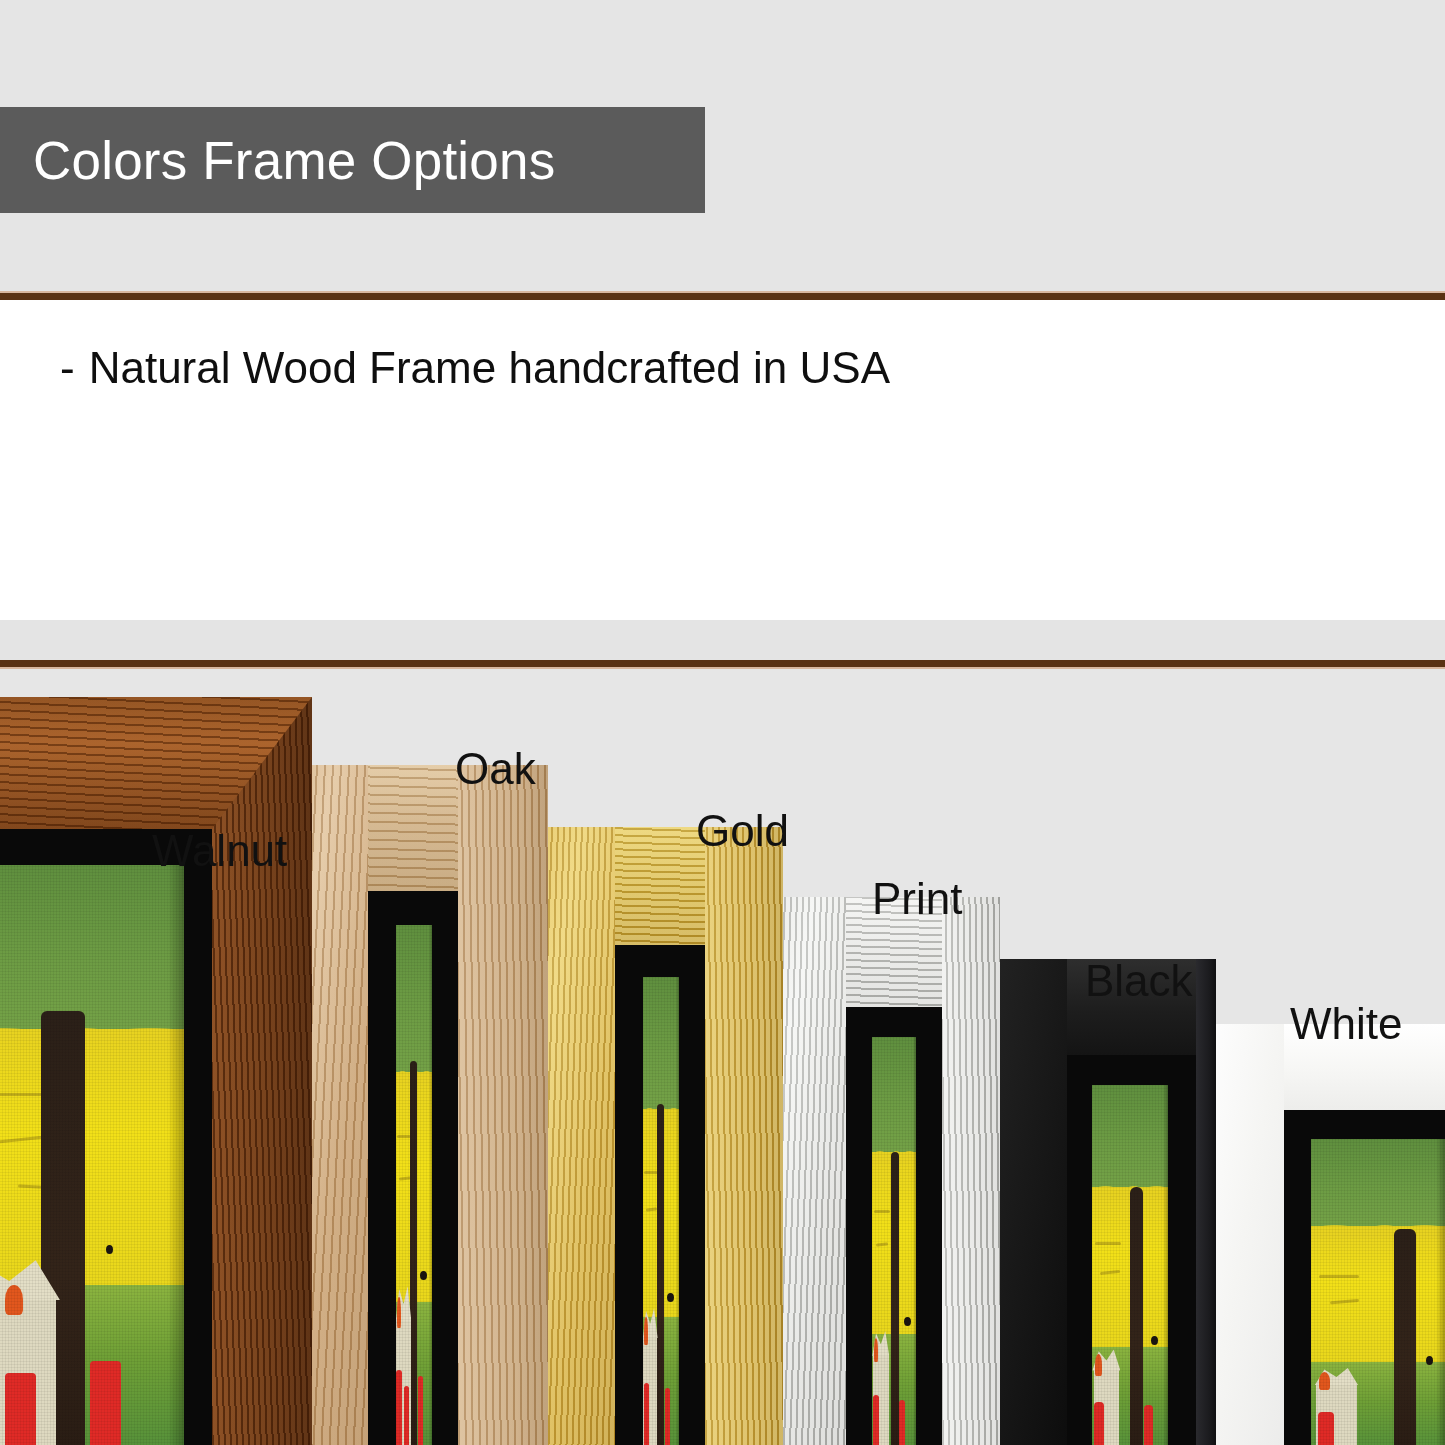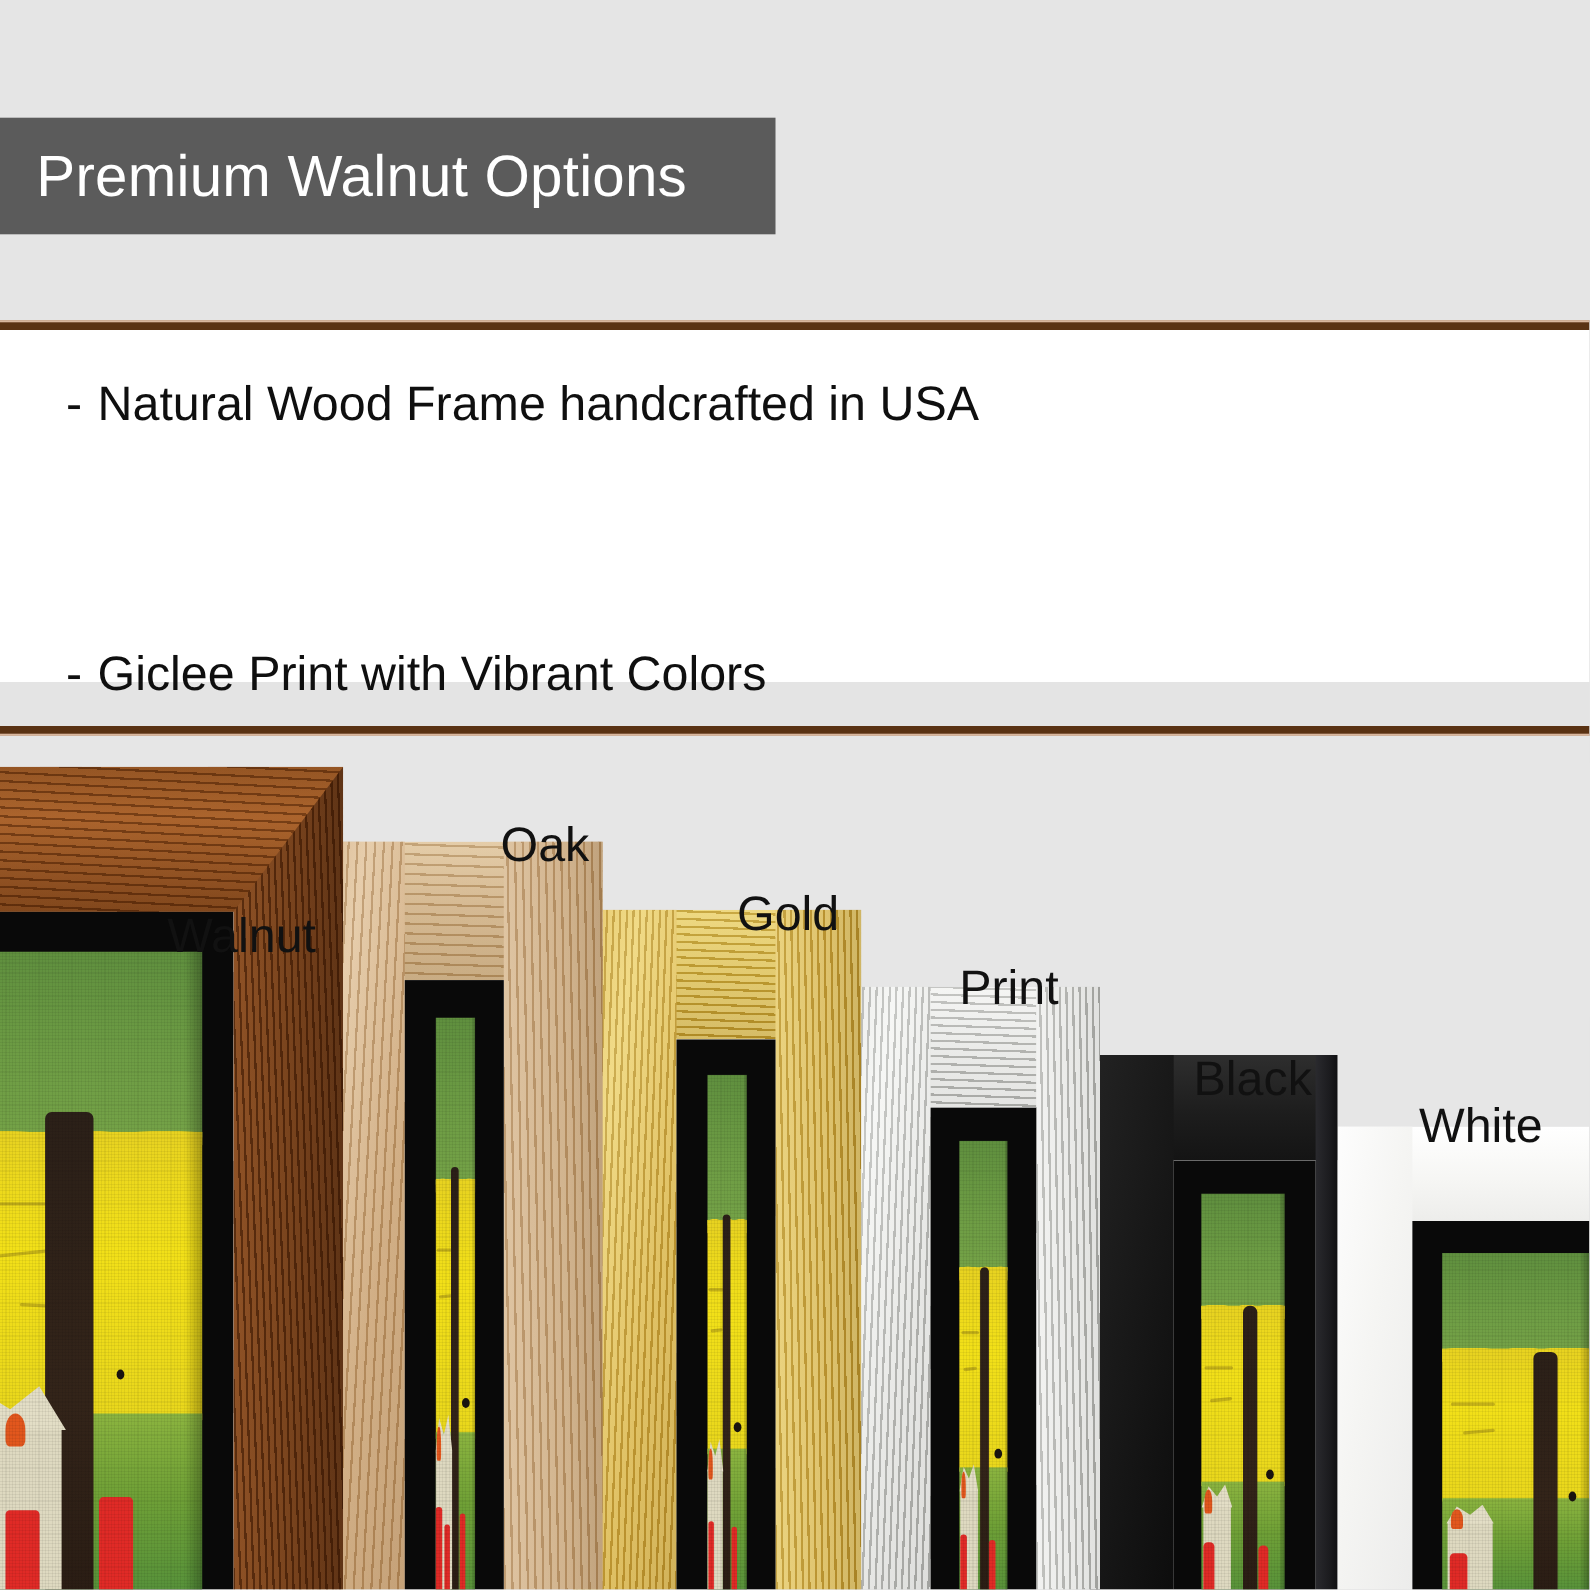--- a/index.html
+++ b/index.html
@@ -217,39 +217,36 @@
   .w-black-top{ background:linear-gradient(180deg,#2e2e2e 0%,#1d1d1d 55%,#141414 100%); }
   .w-black-side{ background:linear-gradient(90deg,#2a2a2e 0%,#1b1b1e 65%,#101012 100%); }
   .w-white{ background:linear-gradient(100deg,#fdfdfd 0%,#f5f5f3 45%,#ececeb 100%); }
   .w-white-top{ background:linear-gradient(180deg,#ffffff 0%,#f6f6f4 55%,#ededeb 100%); }
 </style>
 </head>
 <body>
 
 <div id="header-band">
   <div id="title-plate">
-    <div id="title-text">Premium Walnut Options</div>
+    <div id="title-text">Colors Frame Options</div>
   </div>
 </div>
 
 <div class="divider" id="divider-top">
   <div class="hair"></div>
 </div>
 
 <div id="features-panel">
 
   <div class="feature-row" id="feature-0">
     <span class="dash">-</span><span>Natural Wood Frame handcrafted in USA</span>
   </div>
 
 
 
-  <div class="feature-row" id="feature-3">
-    <span class="dash">-</span><span>Giclee Print with Vibrant Colors</span>
-  </div>
 
 </div>
 
 <div class="divider" id="divider-bottom">
   <div class="hair"></div>
 </div>
 
 <div id="showcase">
 
   <div class="frame" style="left:1216px;top:355px;width:229px;height:425px;">
@@ -333,21 +330,21 @@
       <div class="trunk" style="left:40%;top:27%;width:19%;height:73%;"></div>
       <div class="dot" style="left:68%;top:67%;"></div>
       <div class="cottage" style="left:1%;top:76%;width:38%;height:24%;"></div>
       <div class="orangecap" style="left:4%;top:72%;width:10%;height:6%;"></div>
       <div class="redblob" style="left:2%;top:86%;width:15%;height:14%;"></div>
       <div class="redblob" style="left:60%;top:87%;width:14%;height:13%;"></div>
       <div class="canvas-tex"></div>
       <div class="edge-shade"></div>
     </div>
   </div>
-  <div class="frame-label" style="left:670px;top:140px;">Gold</div>
+  <div class="frame-label" style="left:696px;top:140px;">Gold</div>
 
   <div class="frame" style="left:268px;top:96px;width:280px;height:684px;">
     <div class="top-face w-oak-top" style="height:126px;clip-path:polygon(0 0,100% 0,100% 100%,100px 100%);"></div>
     <div class="w-oak" style="position:absolute;left:0;top:0;width:100px;height:100%;"></div>
     <div class="w-oak-side" style="position:absolute;right:0;top:0;width:90px;height:100%;"></div>
     <div class="liner" style="left:100px;top:126px;right:90px;bottom:0;"></div>
     <div class="art" style="left:128px;top:160px;right:116px;bottom:0;">
       <div class="sky"></div>
       <div class="field"></div>
       <div class="grass"></div>

